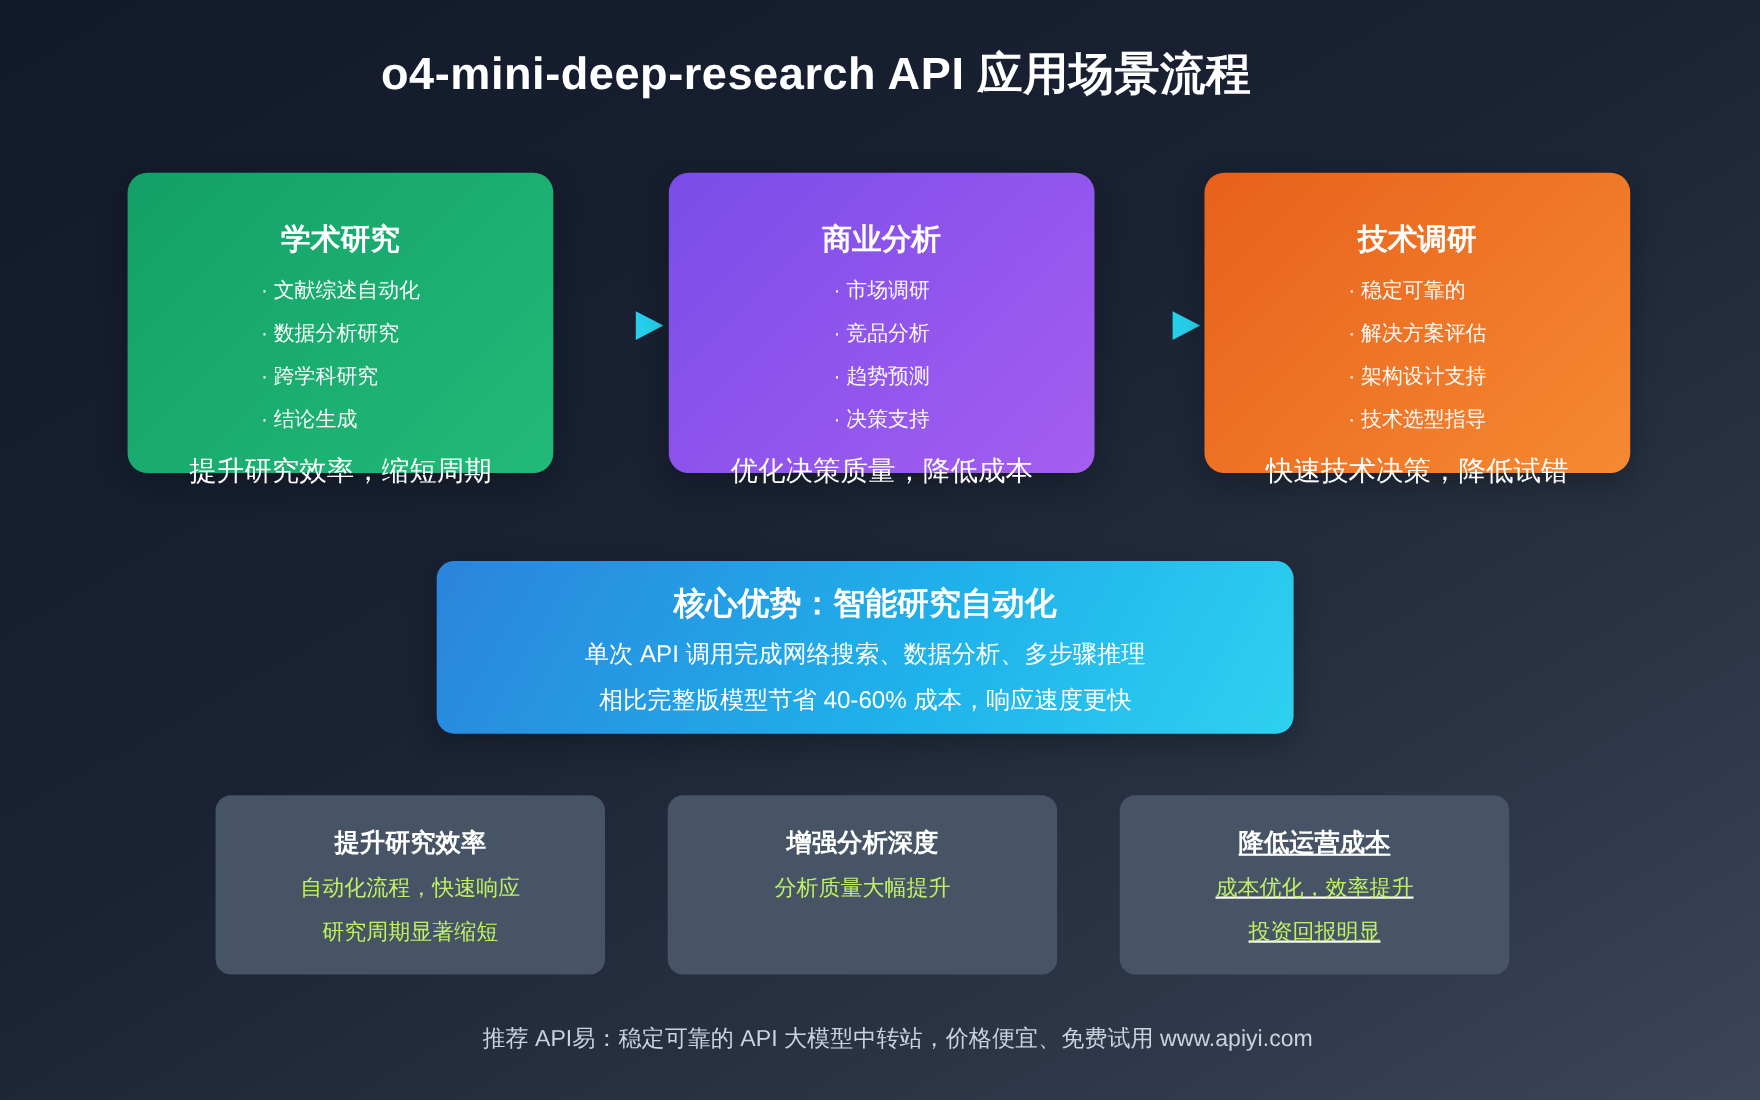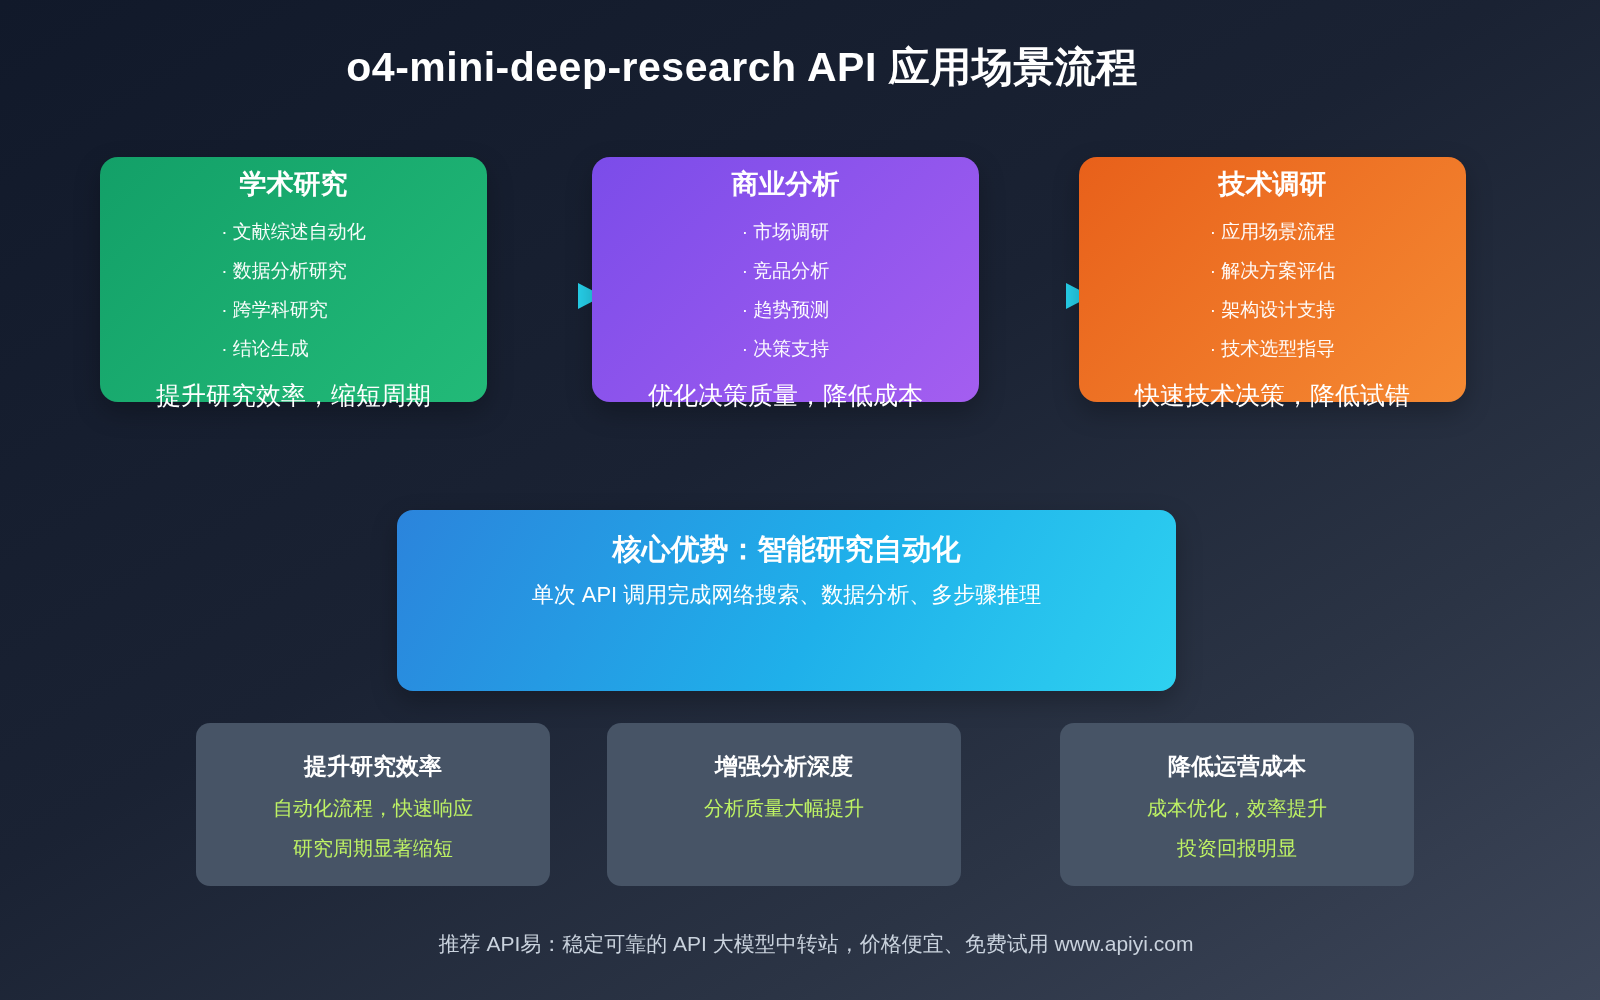--- a/index.html
+++ b/index.html
@@ -10,25 +10,26 @@
     position: relative; overflow: hidden;
     -webkit-font-smoothing: antialiased;
   }
   .page-title {
     position: absolute; top: 40px; left: 0; width: 1484px;
     text-align: center; color: #ffffff;
     font-size: 41px; font-weight: 700; letter-spacing: 0.5px;
   }
   
   .scenario-card {
-    position: absolute; top: 157px; width: 387px; height: 245px;
+    position: absolute; top: 157px; width: 387px; height: 273px;
     border-radius: 18px; box-sizing: border-box;
     display: flex; flex-direction: column; align-items: center;
-    padding-top: 14px; color: #ffffff;
+    padding-top: 47px; color: #ffffff;
     box-shadow: 0 10px 26px rgba(0,0,0,0.25);
+    margin-left: 16px;
   }
   .scenario-card.green  { left: 100px;  background: linear-gradient(135deg, #13a068 0%, #22ba78 100%); }
   .scenario-card.purple { left: 592px;  background: linear-gradient(135deg, #7b4ce9 0%, #a45ef0 100%); }
   .scenario-card.orange { left: 1079px; background: linear-gradient(135deg, #e8601a 0%, #f58a33 100%); }
   .sc-title { font-size: 27px; font-weight: 700; line-height: 1; }
   .sc-list {
     list-style: none; margin: 24px 0 0 0; padding: 0;
   }
   .sc-list li {
     font-size: 19px; line-height: 1; margin: 0 0 20px 0;
@@ -40,37 +41,37 @@
   .flow-arrow {
     position: absolute; top: 283px; width: 0; height: 0;
     border-top: 13px solid transparent;
     border-bottom: 13px solid transparent;
     border-left: 25px solid #26d0ea;
   }
   .flow-arrow.a1 { left: 578px; }
   .flow-arrow.a2 { left: 1066px; }
   
   .core-card {
-    position: absolute; left: 397px; top: 510px; width: 779px; height: 181px;
+    position: absolute; left: 397px; top: 510px; width: 779px; height: 157px;
     border-radius: 16px; box-sizing: border-box;
     background: linear-gradient(120deg, #2b84dc 0%, #1fb0ea 55%, #2ed1f0 100%);
     color: #ffffff; text-align: center; padding-top: 25px;
     box-shadow: 0 10px 26px rgba(0,0,0,0.25);
   }
   .core-title { font-size: 29px; font-weight: 700; line-height: 1; }
   .core-line  { font-size: 22px; line-height: 1; margin-top: 20px; }
   
   .benefit-card {
     position: absolute; top: 723px; width: 354px; height: 163px;
     border-radius: 14px; box-sizing: border-box;
     background: #475466; color: #ffffff; text-align: center; padding-top: 32px;
   }
   .benefit-card.b1 { left: 196px; text-align: center; }
   .benefit-card.b2 { left: 607px; }
-  .benefit-card.b3 { left: 1060px; }
+  .benefit-card.b3 { left: 1018px; text-decoration: underline; }
   .bc-title { font-size: 23px; font-weight: 700; line-height: 1; }
   .bc-line  { font-size: 20px; line-height: 1; margin-top: 20px; color: #bef264; }
   
   .page-footer {
     position: absolute; top: 930px; left: 16px; width: 1600px;
     text-align: center; font-size: 21px; color: #c9d2dd;
   }
 </style>
 </head>
 <body>
@@ -99,31 +100,32 @@
     <li>决策支持</li>
   </ul>
   <div class="sc-footer">优化决策质量，降低成本</div>
 </div>
 
 <span class="flow-arrow a2"></span>
 
 <div class="scenario-card orange">
   <div class="sc-title">技术调研</div>
   <ul class="sc-list">
-    <li>应用场景流程</li>
+    <li>稳定可靠的</li>
     <li>解决方案评估</li>
     <li>架构设计支持</li>
     <li>技术选型指导</li>
   </ul>
   <div class="sc-footer">快速技术决策，降低试错</div>
 </div>
 
 <div class="core-card">
   <div class="core-title">核心优势：智能研究自动化</div>
   <div class="core-line">单次 API 调用完成网络搜索、数据分析、多步骤推理</div>
+  <div class="core-line">相比完整版模型节省 40-60% 成本，响应速度更快</div>
 </div>
 
 <div class="benefit-card b1">
   <div class="bc-title">提升研究效率</div>
   <div class="bc-line">自动化流程，快速响应</div>
   <div class="bc-line">研究周期显著缩短</div>
 </div>
 
 <div class="benefit-card b2">
   <div class="bc-title">增强分析深度</div>

